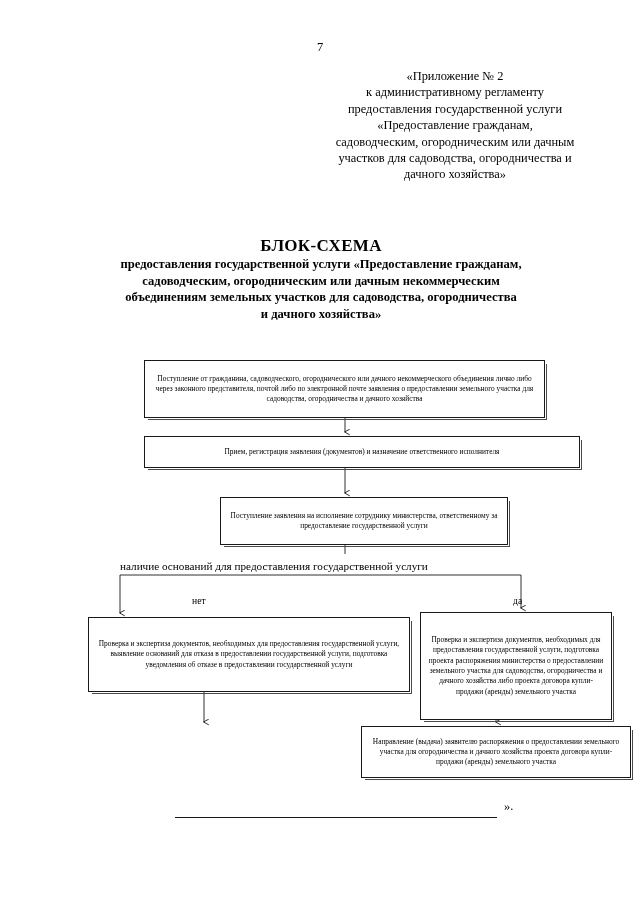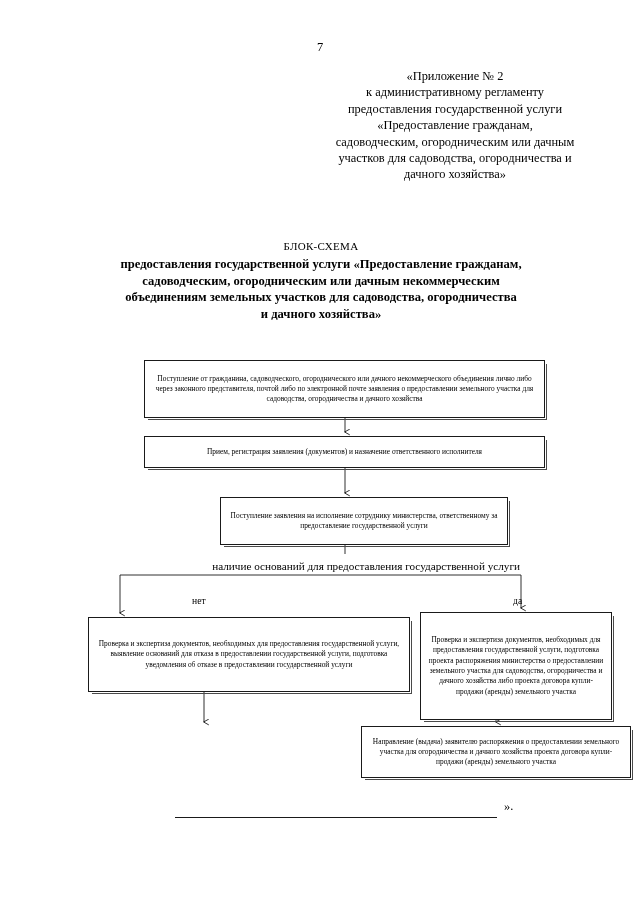--- a/index.html
+++ b/index.html
@@ -51,22 +51,22 @@
   
   .doc-title {
     position: absolute;
     top: 236px;
     left: 48px;
     width: 546px;
     text-align: center;
   }
   .doc-title .title-main {
     display: block;
-    font-weight: normal;
-    font-size: 11px;
+    font-weight: bold;
+    font-size: 17px;
     line-height: 20px;
     letter-spacing: 0.3px;
     text-align: center;
   }
   .doc-title .title-sub {
     display: block;
     font-weight: bold;
     font-size: 12.6px;
     line-height: 16.6px;
   }
@@ -106,34 +106,34 @@
     top: 3px;
     bottom: -3px;
     left: 3px;
     border-right: 1px solid #4a4a4a;
     border-bottom: 1px solid #4a4a4a;
     pointer-events: none;
   }
 
   
   #node-intake    { left: 144px; top: 344px; width: 401px; height: 58px; margin-top: 16px; }
-  #node-register  { left: 144px; top: 436px; width: 401px; height: 32px; }
+  #node-register  { left: 144px; top: 436px; width: 436px; height: 32px; }
   #node-assign    { left: 220px; top: 497px; width: 288px; height: 48px; }
   #node-refuse-check { left: 88px;  top: 617px; width: 322px; height: 75px; }
   #node-grant-check  { left: 420px; top: 612px; width: 192px; height: 108px; }
   #node-refuse-send  { left: 88px;  top: 726px; width: 233px; height: 52px; }
   #node-grant-send   { left: 361px; top: 726px; width: 270px; height: 52px; }
 
   
   .decision-label {
     position: absolute;
     top: 559px;
     left: 120px;
     width: 400px;
-    text-align: right;
+    text-align: left;
     font-size: 11.2px;
     line-height: 14px;
     pointer-events: auto;
   }
 
   
   .branch-label {
     position: absolute;
     font-size: 9.6px;
     line-height: 12px;

